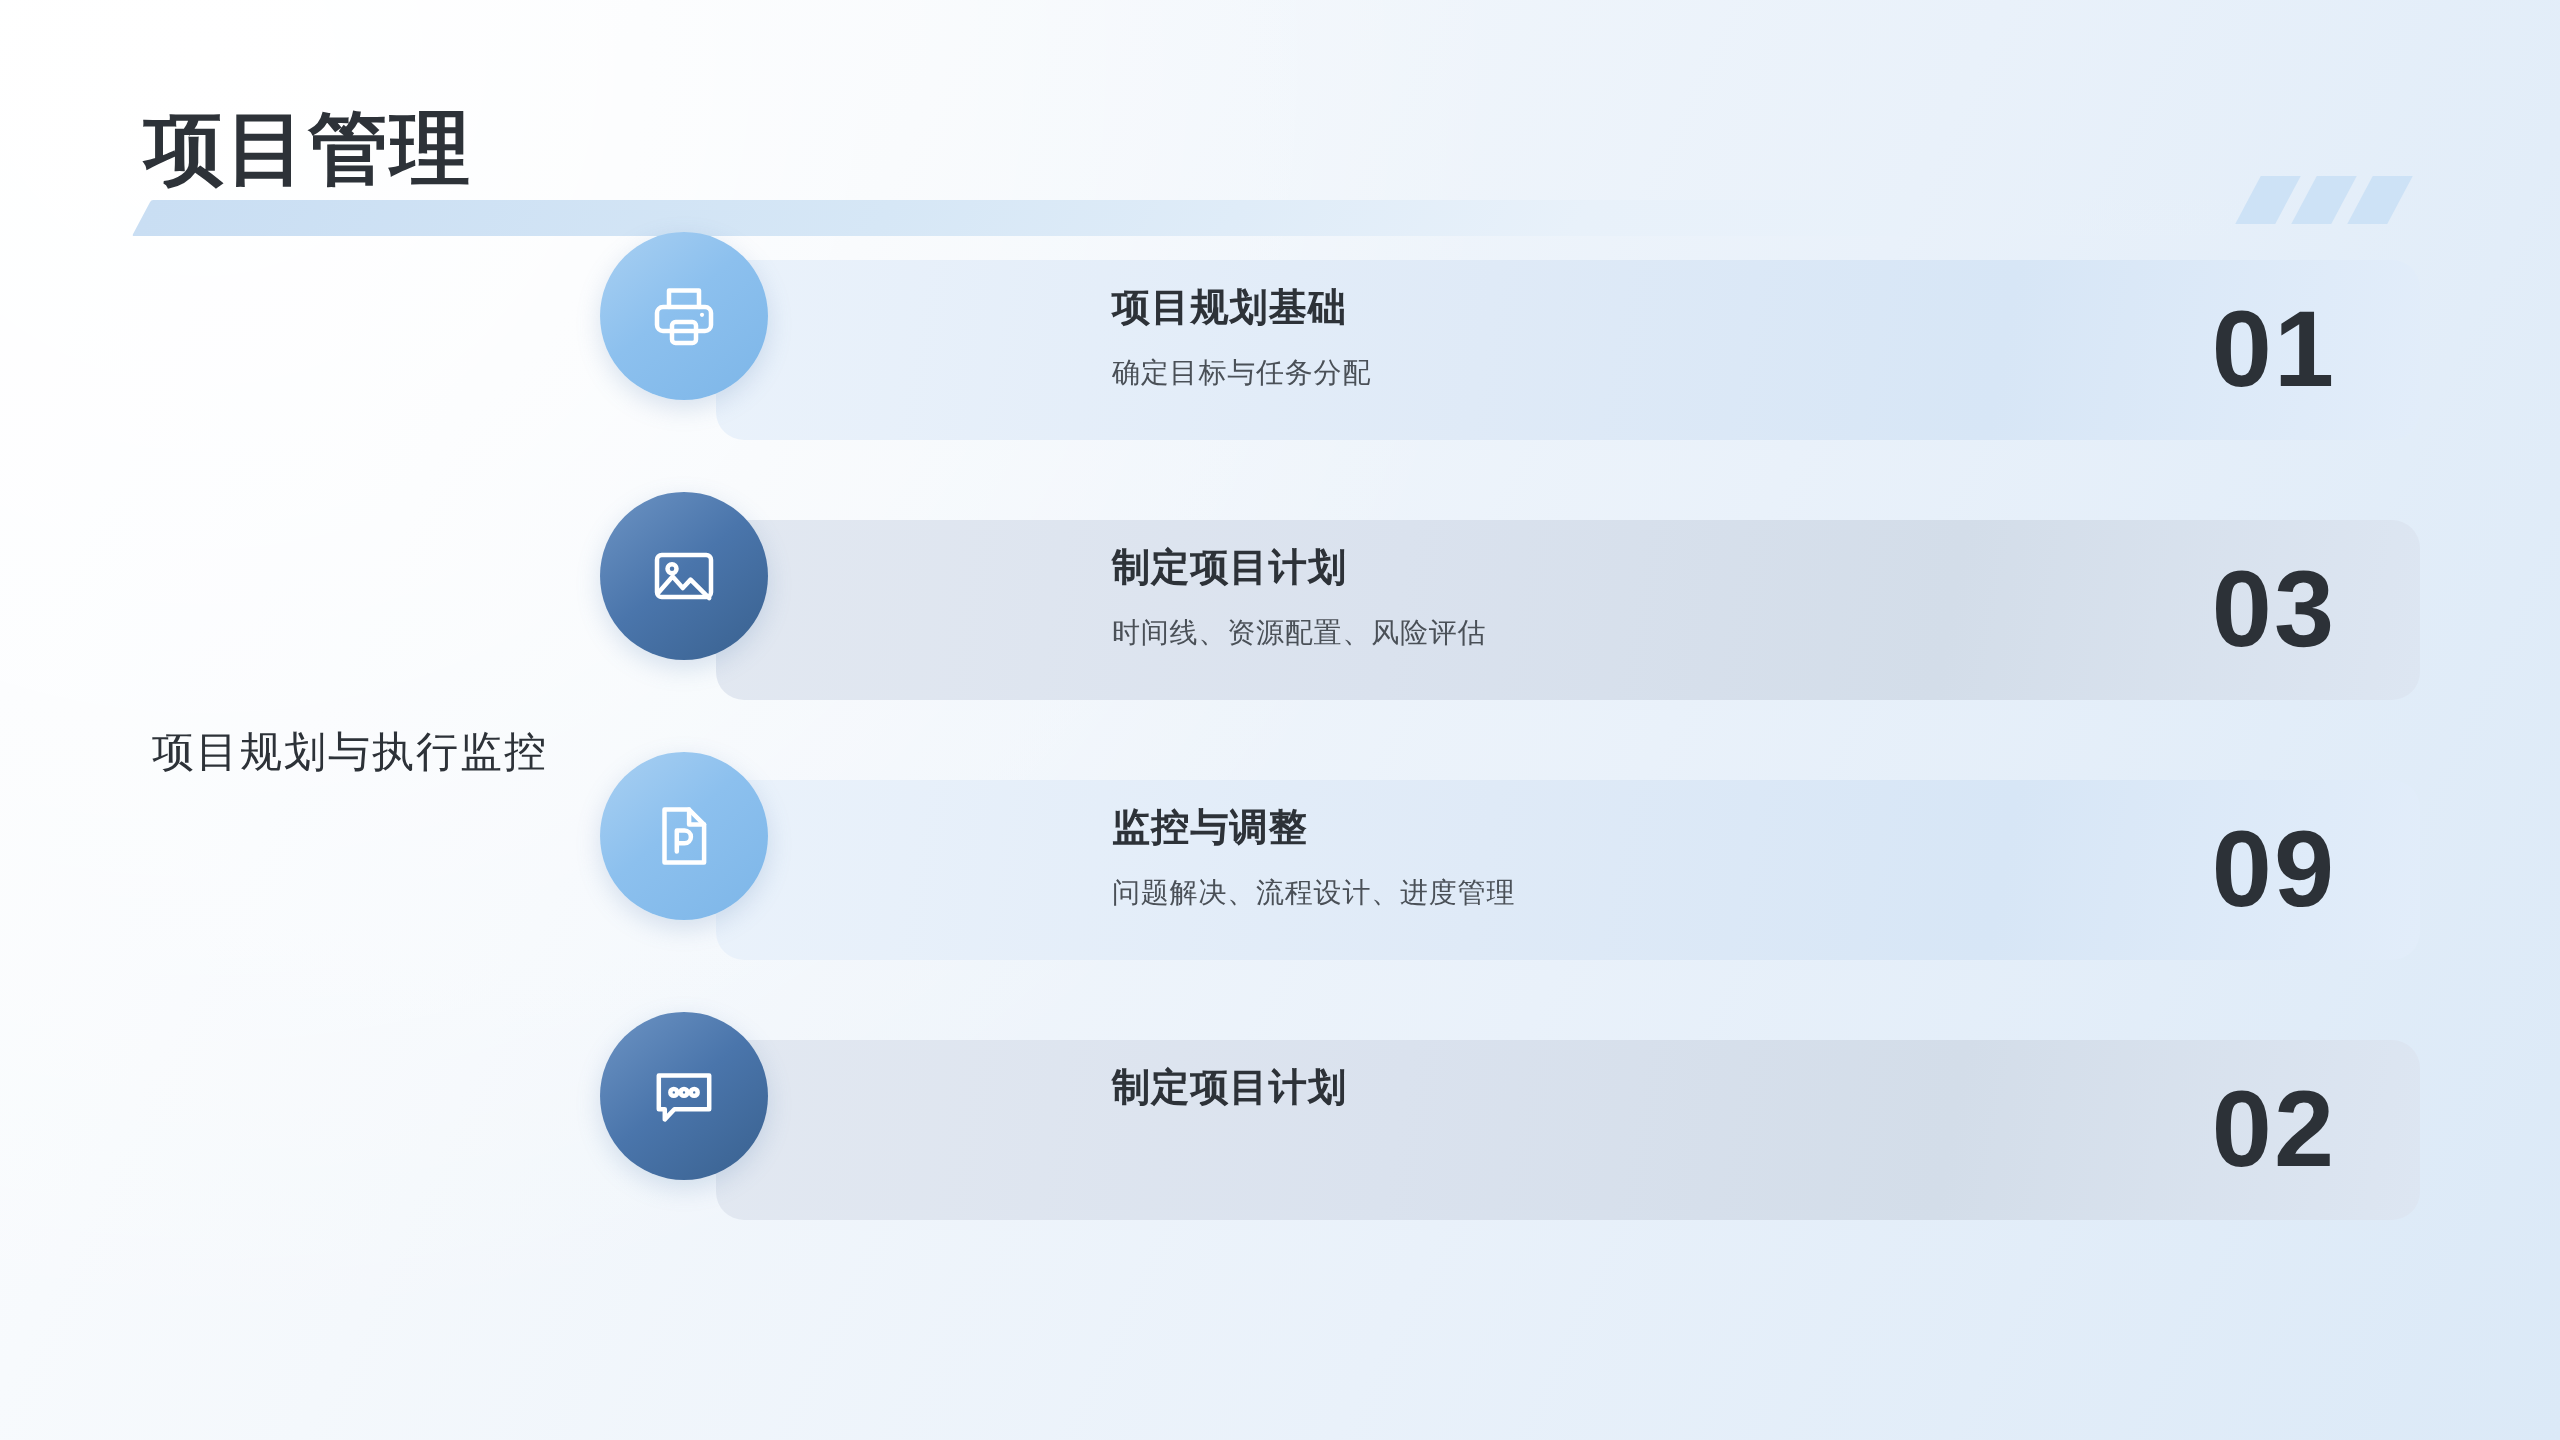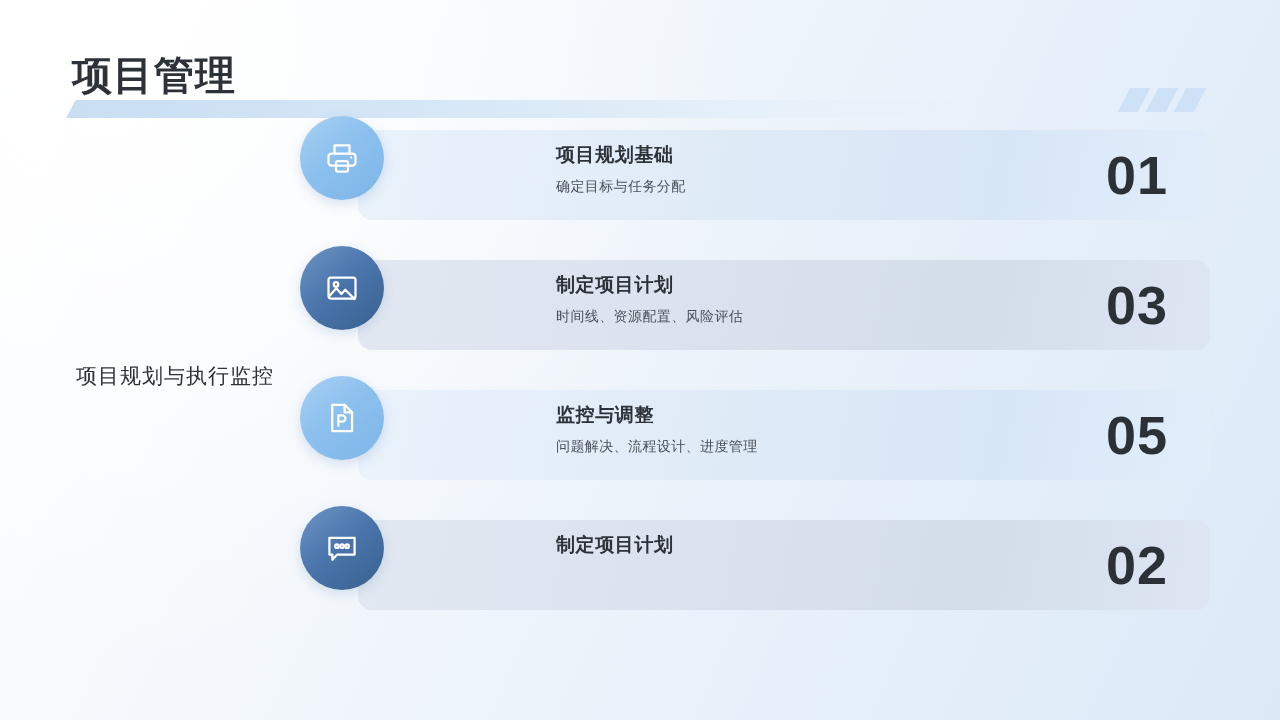--- a/index.html
+++ b/index.html
@@ -223,21 +223,21 @@
             <path d="M5.5 3.2h8.2l5 5v12.6H5.5z"></path>
             <path d="M13.7 3.2v5h5"></path>
             <path d="M9.6 17.2v-7h2.6a2.1 2.1 0 0 1 0 4.2H9.6"></path>
           </svg>
         </span>
       </div>
       <div class="row-text">
         <div class="row-head">监控与调整</div>
         <div class="row-sub">问题解决、流程设计、进度管理</div>
       </div>
-      <div class="row-number">05</div>
+      <div class="row-number">09</div>
     </div>
 
     <div class="row tone-dark">
       <div class="row-icon deep">
         <span>
           <svg viewBox="0 0 24 24" fill="none" stroke="#ffffff" stroke-width="1.5" stroke-linecap="round" stroke-linejoin="round">
             <path d="M3.6 5.2h16.8v11.2H8.8l-3.2 3.4v-3.4H3.6z"></path>
             <circle cx="8.6" cy="10.8" r="1.15"></circle>
             <circle cx="12" cy="10.8" r="1.15"></circle>
             <circle cx="15.4" cy="10.8" r="1.15"></circle>

